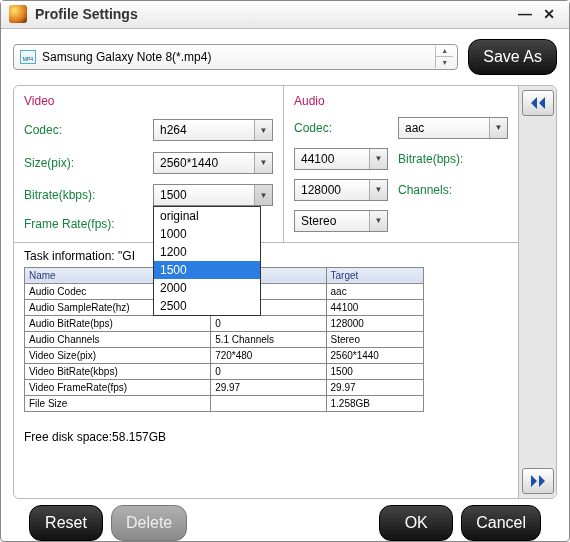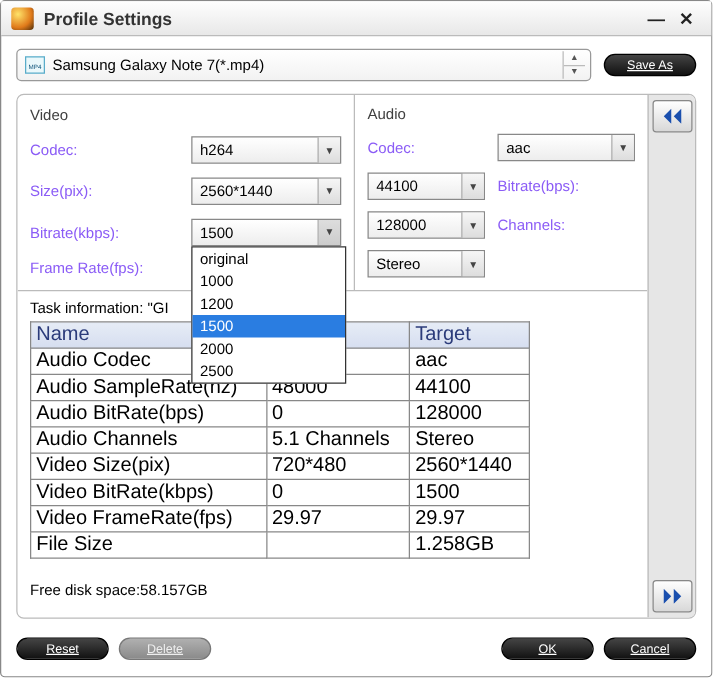--- a/index.html
+++ b/index.html
@@ -87,33 +87,32 @@
     display: flex; flex-direction: column;
   }
   .profile-select .spinner div{
     flex:1;
     display:flex;align-items:center;justify-content:center;
     font-size:7px; color:#555;
     border-top:1px solid #bbb;
   }
   .profile-select .spinner div:first-child{border-top:none;}
   .pill-btn {
-    height: 18px;
+    height: 36px;
     min-width: 74px;
     border-radius: 12px;
     background: linear-gradient(#444,#111);
     color: #fff;
-    font-size: 10px;
+    font-size: 16px;
     display: inline-flex;
     align-items: center;
     justify-content: center;
     padding: 0 14px;
     border: 1px solid #000;
     cursor: pointer;
-    text-decoration: underline;
   }
   .pill-btn.disabled {
     background: linear-gradient(#b0b0b0,#8a8a8a);
     color: #eee;
     border-color: #777;
     cursor: default;
   }
   .main-area {
     display: flex;
     flex-direction: row;
@@ -145,24 +144,24 @@
     flex: 0 0 270px;
     border-right: 1px solid #bbb;
   }
   .panel.audio {
     flex: 1;
     grid-template-columns: auto 110px;
   }
   .section-title {
     grid-column: 1 / span 2;
     font-size: 12px;
-    color: #404040;
+    color: #be185d;
     padding-bottom: 0px;
   }
-  .lbl { font-size: 12px; color: #8b5cf6; white-space: nowrap; }
+  .lbl { font-size: 12px; color: #15803d; white-space: nowrap; }
   .combo {
     height: 22px;
     border: 1px solid #888;
     background: linear-gradient(#fff,#ededed);
     display: flex;
     align-items: center;
     padding: 0 0 0 6px;
     font-size: 12px;
     position: relative;
   }
@@ -173,21 +172,21 @@
     display: flex; align-items:center; justify-content:center;
     font-size: 8px; color:#444;
     background: linear-gradient(#f6f6f6,#ddd);
   }
   .combo.open .arrow { background: linear-gradient(#ddd,#ccc); }
   .dropdown {
     position: absolute;
     top: 21px;
     left: -1px;
     right: -1px;
-    width: 124px;
+    width: 108px;
     border: 1px solid #333;
     background: #fff;
     z-index: 50;
   }
   .dropdown .opt {
     padding: 1px 6px;
     font-size: 12px;
     line-height: 16px;
   }
   .dropdown .opt.sel {
@@ -199,21 +198,21 @@
     padding: 6px 10px 4px;
     overflow: hidden;
     display: flex;
     flex-direction: column;
     gap: 4px;
   }
   .task-title { font-size: 12px; }
   .task-table {
     border-collapse: collapse;
     width: 400px;
-    font-size: 16px;
+    font-size: 10px;
   }
   .task-table th, .task-table td {
     border: 1px solid #888;
     padding: 1px 4px;
     text-align: left;
     height: 16px;
   }
   .task-table th {
     background: linear-gradient(#e6ecf6,#d6def0);
     font-weight: normal;
@@ -236,41 +235,41 @@
     background: linear-gradient(#fff,#d8d8d8);
     display: flex; align-items:center; justify-content:center;
     color: #1a4fae;
     cursor: pointer;
   }
   .side-nav .spacer { flex:1; }
   .bottom-bar {
     height: 36px;
     display: flex;
     align-items: center;
-    padding: 0 12px;
+    padding: 0 28px;
     gap: 8px;
   }
   .bottom-bar .spacer { flex:1; }
 </style>
 </head>
 <body>
 
 <div class="window">
   <div class="titlebar">
     <div class="logo"></div>
     <span>Profile Settings</span>
     <span class="spacer"></span>
     <span class="ctl">—</span>
     <span class="ctl">✕</span>
   </div>
 
   <div class="top-row">
     <div class="profile-select">
       <span class="mp4-ico"></span>
-      <span class="val" style="flex:1">Samsung Galaxy Note 7(*.mp4)</span>
+      <span class="val" style="flex:1">Samsung Galaxy Note 8(*.mp4)</span>
       <div class="spinner">
         <div>▲</div>
         <div>▼</div>
       </div>
     </div>
     <div class="pill-btn">Save As</div>
   </div>
 
   <div class="main-area">
     <div class="panels-wrap">

